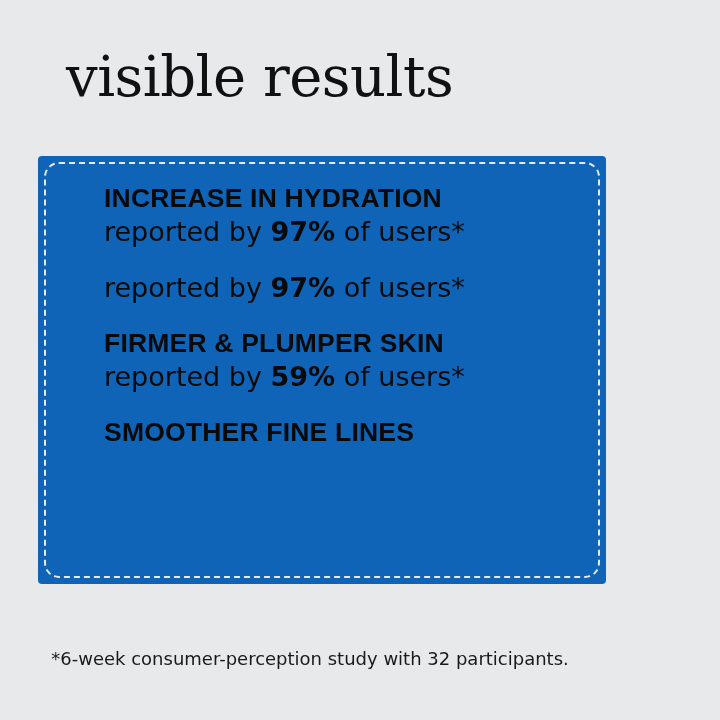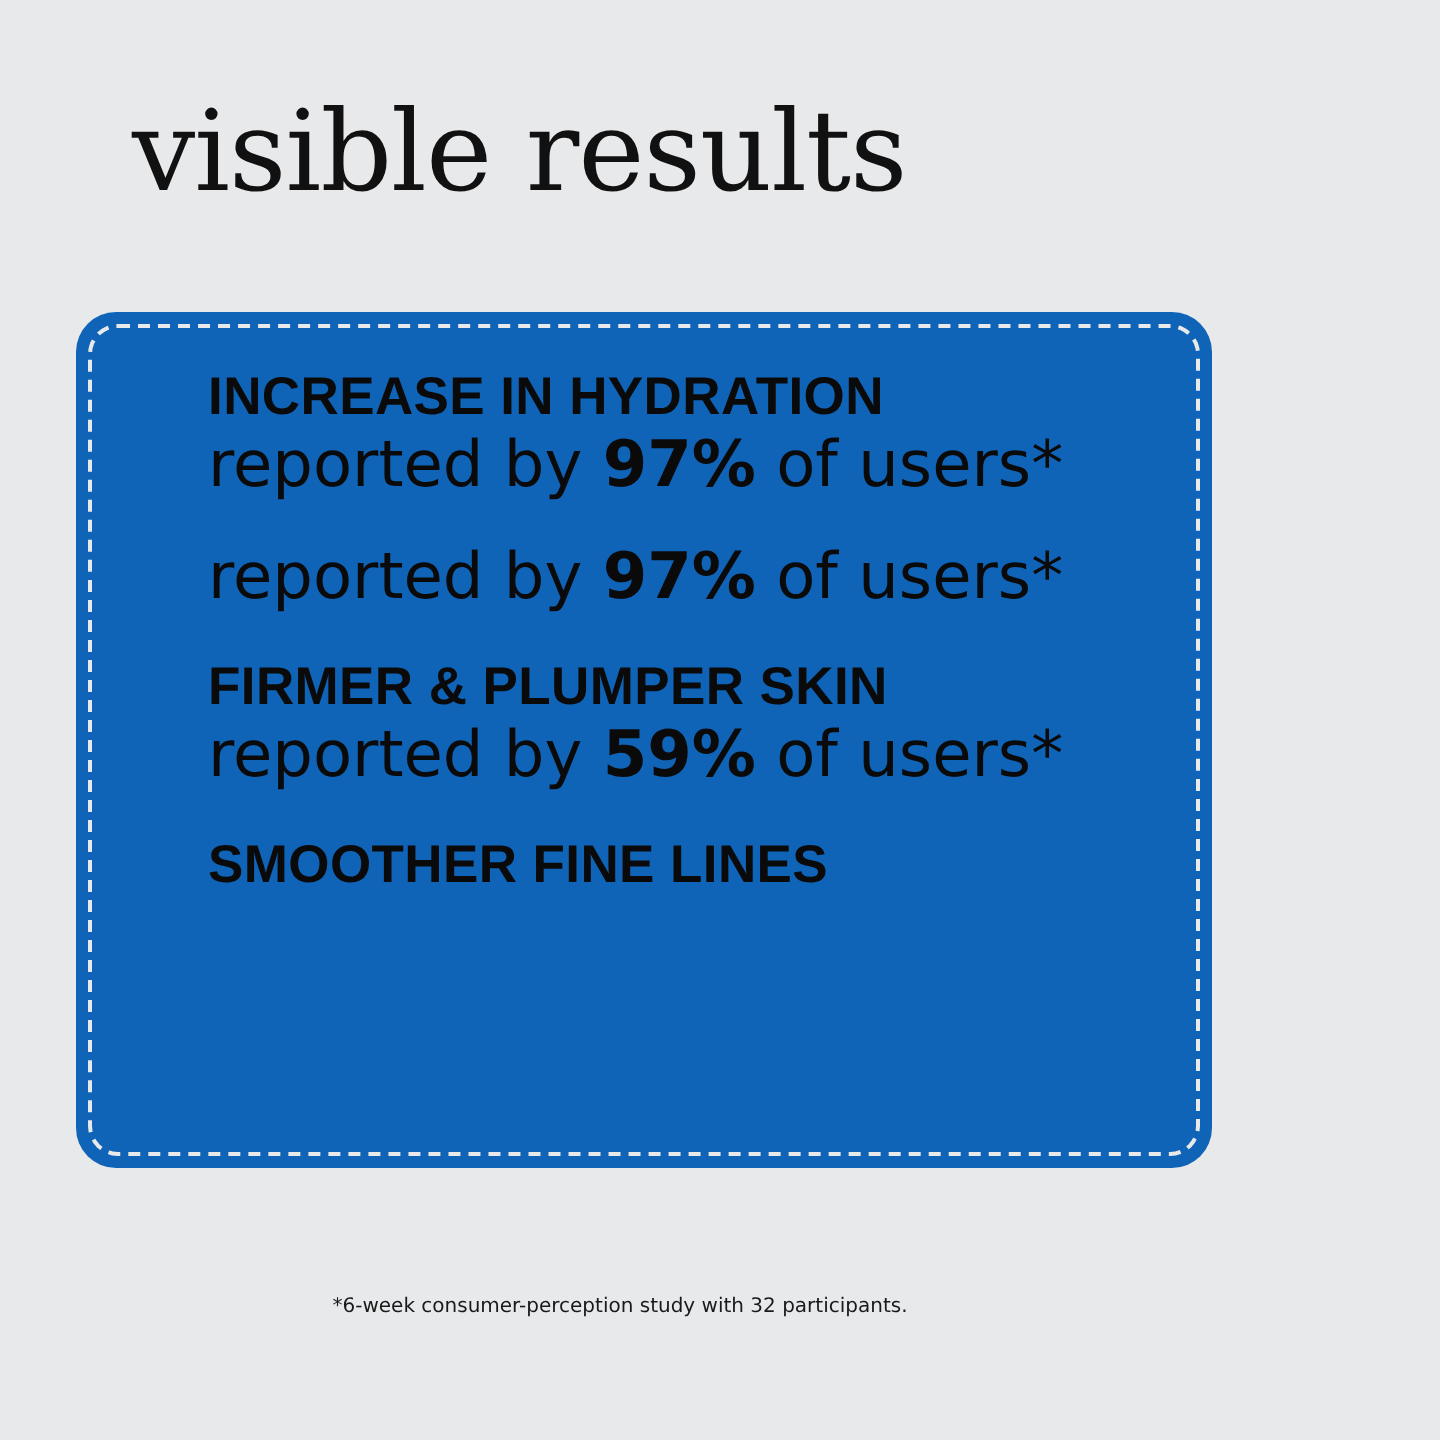--- a/index.html
+++ b/index.html
@@ -30,21 +30,21 @@
     letter-spacing: -0.5px;
     font-weight: 400;
   }
   .card {
     position: absolute;
     left: 38px;
     top: 156px;
     width: 568px;
     height: 428px;
     background: #0f64b8;
-    border-radius: 20px;
+    border-radius: 4px;
     box-sizing: border-box;
     padding: 26px 0 0 0;
   }
   .card-inner {
     position: absolute;
     left: 6px;
     top: 6px;
     right: 6px;
     bottom: 6px;
     border: 2px dashed #e8e9eb;
@@ -68,37 +68,37 @@
     font-family: "Liberation Sans", sans-serif;
     font-weight: bold;
     font-size: 26.5px;
     line-height: 33px;
     letter-spacing: 0.2px;
     color: #0a0a0a;
     white-space: nowrap;
   }
   .claim-sub {
     font-family: "DejaVu Sans", sans-serif;
-    font-size: 32px;
+    font-size: 27px;
     line-height: 34px;
     color: #0a0a0a;
     font-weight: 400;
     white-space: nowrap;
   }
   .claim-sub b {
     font-weight: bold;
   }
   .footnote {
     position: absolute;
     left: 0;
     right: 0;
     top: 648px;
     text-align: center;
     font-family: "DejaVu Sans", sans-serif;
-    font-size: 10px;
+    font-size: 18px;
     color: #1a1a1a;
   }
 </style>
 </head>
 <body>
 
 <div class="page">
 
   <div class="headline">visible results</div>
 

